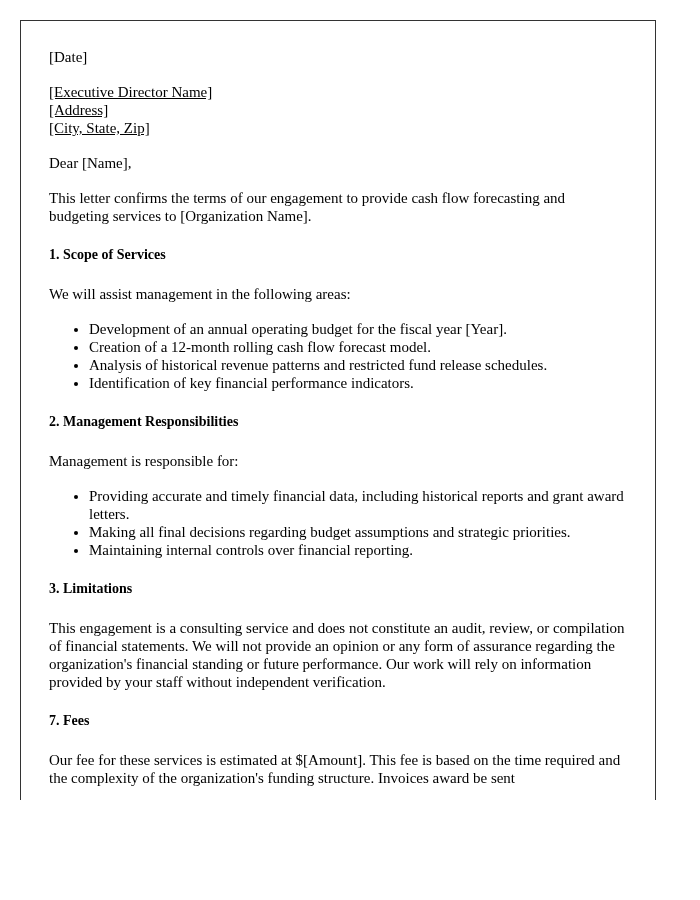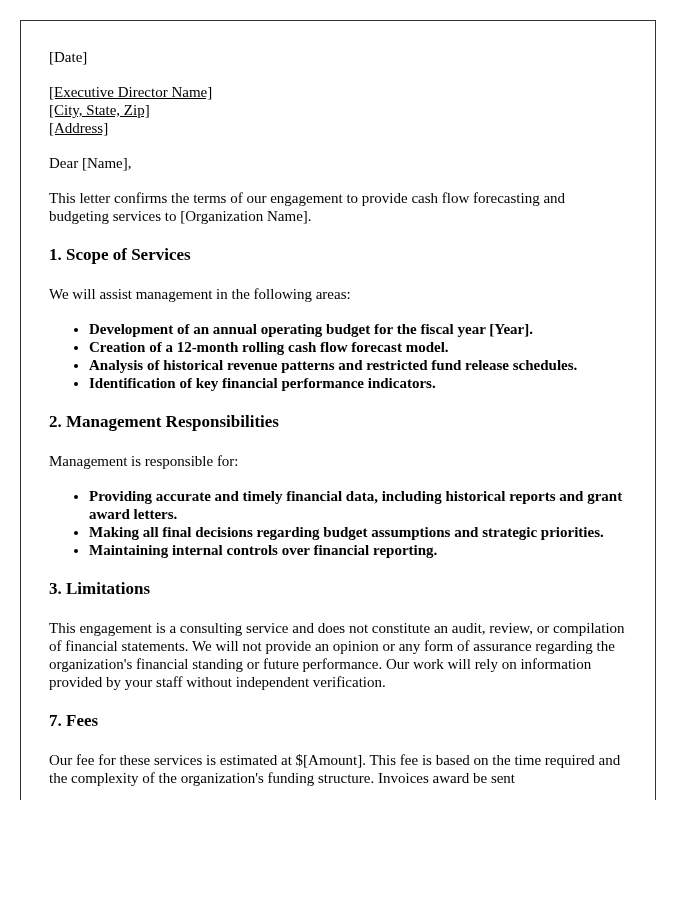--- a/index.html
+++ b/index.html
@@ -31,45 +31,44 @@
     line-height: 18px;
   }
   p {
     margin: 0 0 17px 0;
   }
   .addr-line {
     display: block;
     text-decoration: underline;
   }
   h2 {
-    font-size: 17px;
+    font-size: 14px;
     font-weight: bold;
     margin: 20px 0 20px 0;
     line-height: 20px;
   }
   ul {
     margin: 0 0 17px 0;
     padding-left: 40px;
   }
   ul li {
     margin: 0;
-    font-weight: bold;
   }
 </style>
 </head>
 <body>
 
 <div class="page">
 
   <p>[Date]</p>
 
   <p>
     <span class="addr-line">[Executive Director Name]</span>
+    <span class="addr-line">[Address]</span>
     <span class="addr-line">[City, State, Zip]</span>
-    <span class="addr-line">[Address]</span>
   </p>
 
   <p>Dear [Name],</p>
 
   <p>This letter confirms the terms of our engagement to provide cash flow forecasting and budgeting services to [Organization Name].</p>
 
   <h2>1. Scope of Services</h2>
   <p>We will assist management in the following areas:</p>
   <ul>
     <li>Development of an annual operating budget for the fiscal year [Year].</li>

